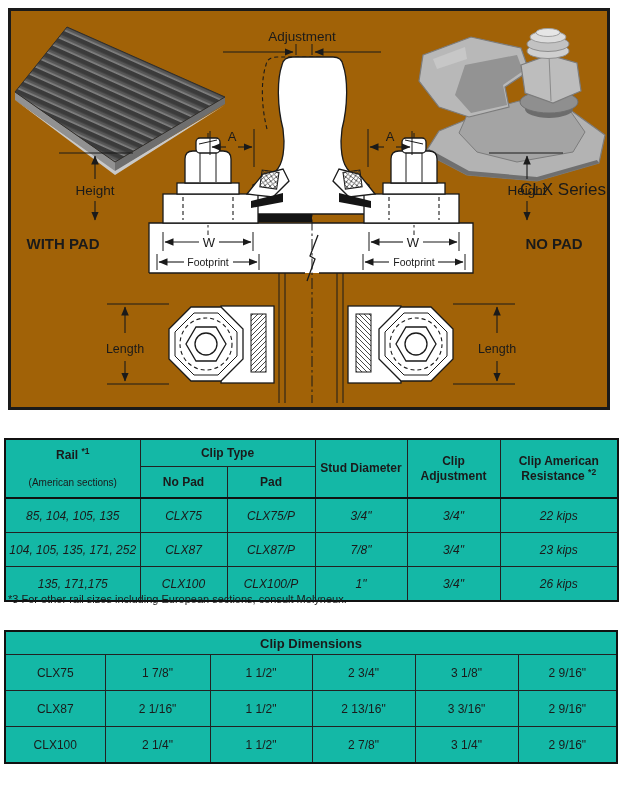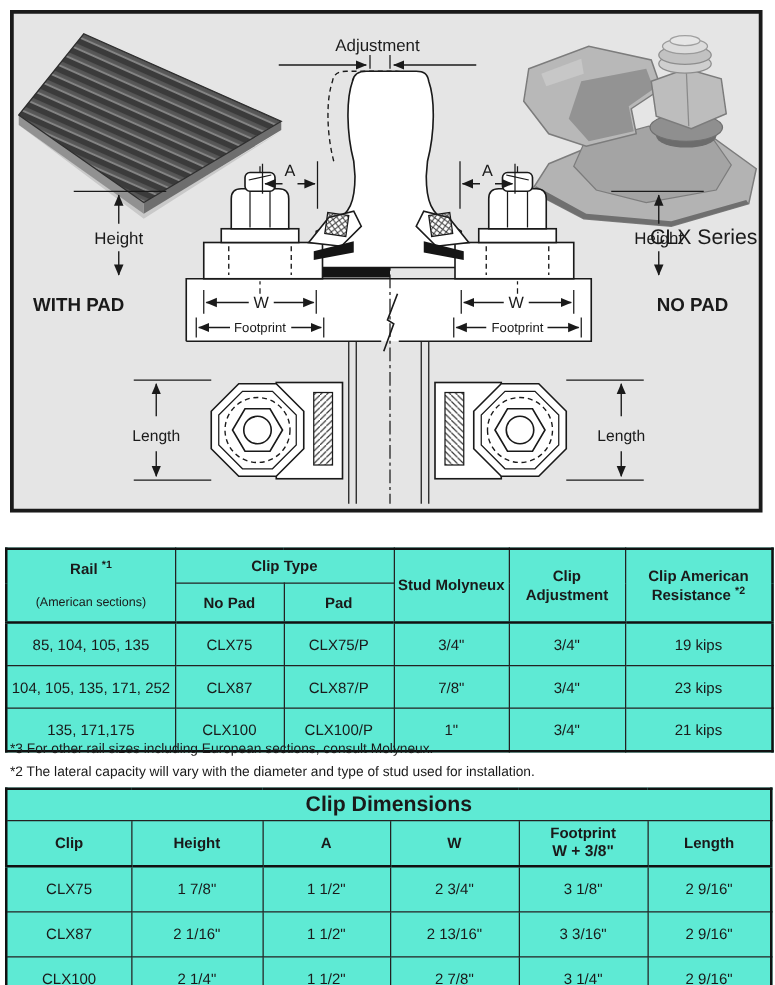--- a/index.html
+++ b/index.html
@@ -1,38 +1,38 @@
 <!DOCTYPE html>
 <html><head>
 <meta charset="utf-8">
 <style>
   html,body{margin:0;padding:0;background:#fff;}
   .page{position:relative;width:620px;height:788px;background:#fff;
         font-family:"Liberation Sans",sans-serif;color:#1a1a1a;overflow:hidden;}
   .diagram-box{position:absolute;left:8px;top:8px;width:596px;height:396px;
-        border:3px solid #1a1a1a;box-sizing:content-box;background:#e5e5e5;}
+        border:3px solid #1a1a1a;box-sizing:content-box;background:#a16207;}
   svg text{font-family:"Liberation Sans",sans-serif;fill:#1a1a1a;}
   .ln{stroke:#1a1a1a;stroke-width:1.3;}
   .thin{stroke:#1a1a1a;stroke-width:1;}
   .dash{stroke:#1a1a1a;stroke-width:1.1;stroke-dasharray:4 3;fill:none;}
   .cl{stroke:#1a1a1a;stroke-width:1;stroke-dasharray:11 3 2.5 3;fill:none;}
   .dim{stroke:#1a1a1a;stroke-width:1.1;fill:none;}
-  table{border-collapse:collapse;table-layout:fixed;background:#5eead4;}
+  table{border-collapse:collapse;table-layout:fixed;background:#14b8a6;}
   .t1{position:absolute;left:4px;top:438px;width:613px;}
   .t2{position:absolute;left:4px;top:630px;width:612px;}
   .t1,.t2{border:2px solid #111;}
   .t1 td,.t2 td{border:1px solid #222;text-align:center;vertical-align:middle;
         font-size:12px;padding:2px 2px;overflow:hidden;}
   .hdr{font-weight:bold;font-size:12.5px;line-height:1.25;}
   .hsep{border-bottom:2px solid #111 !important;}
   .sub{font-weight:normal;font-size:10px;margin-top:14px;}
   sup.fn{font-size:8.5px;font-weight:bold;vertical-align:super;line-height:0;}
-  .t1 tr.data td{height:29px;}
+  .t1 tr.data td{height:29px;font-style:italic;}
   .t2 tr.data td{height:31px;}
-  .t2 .title{font-weight:bold;font-size:17px;height:18px;}
+  .t2 .title{font-weight:bold;font-size:13px;height:18px;}
   .t2 .hdr{height:30px;}
   .fsub{font-weight:bold;font-size:12.5px;}
   .footnotes{position:absolute;left:8px;top:590px;width:600px;font-size:11px;line-height:19px;}
 </style>
 </head>
 <body>
 
 <div class="page">
 
   <div class="diagram-box">
@@ -194,86 +194,74 @@
         <col style="width:93px">
         <col style="width:118px">
     </colgroup>
     <tbody>
       <tr>
         <td rowspan="2" class="hdr hsep">
           <span>Rail</span>&nbsp;<sup class="fn">*1</sup>
           <div class="sub">(American sections)</div>
         </td>
         <td colspan="2" class="hdr" style="height:22px">Clip Type</td>
-        <td rowspan="2" class="hdr hsep">Stud Molyneux</td>
+        <td rowspan="2" class="hdr hsep">Stud Diameter</td>
         <td rowspan="2" class="hdr hsep">Clip Adjustment</td>
         <td rowspan="2" class="hdr hsep">
           <span>Clip American Resistance</span>&nbsp;<sup class="fn">*2</sup>
         </td>
       </tr>
       <tr>
         <td class="hdr hsep" style="height:26px">No Pad</td>
         <td class="hdr hsep">Pad</td>
       </tr>
       <tr class="data">
         <td>85, 104, 105, 135</td>
         <td>CLX75</td>
         <td>CLX75/P</td>
         <td>3/4"</td>
         <td>3/4"</td>
-        <td>19 kips</td>
+        <td>22 kips</td>
       </tr>
       <tr class="data">
         <td>104, 105, 135, 171, 252</td>
         <td>CLX87</td>
         <td>CLX87/P</td>
         <td>7/8"</td>
         <td>3/4"</td>
         <td>23 kips</td>
       </tr>
       <tr class="data">
         <td>135, 171,175</td>
         <td>CLX100</td>
         <td>CLX100/P</td>
         <td>1"</td>
         <td>3/4"</td>
-        <td>21 kips</td>
+        <td>26 kips</td>
       </tr>
     </tbody>
   </table>
 
   <div class="footnotes">
     <div>*3  For other rail sizes including European sections, consult Molyneux.</div>
-    <div>*2  The lateral capacity will vary with the diameter and type of stud used for installation.</div>
   </div>
 
   <table class="t2">
     <colgroup>
       <col style="width:100px">
         <col style="width:105px">
         <col style="width:102px">
       <col style="width:103px">
         <col style="width:103px">
         <col style="width:99px">
     </colgroup>
     <tbody>
       <tr>
         <td colspan="6" class="title">Clip Dimensions</td>
       </tr>
-      <tr>
-        <td class="hdr hsep">Clip</td>
-        <td class="hdr hsep">Height</td>
-        <td class="hdr hsep">A</td>
-        <td class="hdr hsep">W</td>
-        <td class="hdr hsep">
-          <div>Footprint</div>
-          <div class="fsub">W + 3/8"</div>
-        </td>
-        <td class="hdr hsep">Length</td>
-      </tr>
       <tr class="data">
         <td>CLX75</td>
         <td>1 7/8"</td>
         <td>1 1/2"</td>
         <td>2 3/4"</td>
         <td>3 1/8"</td>
         <td>2 9/16"</td>
       </tr>
       <tr class="data">
         <td>CLX87</td>

